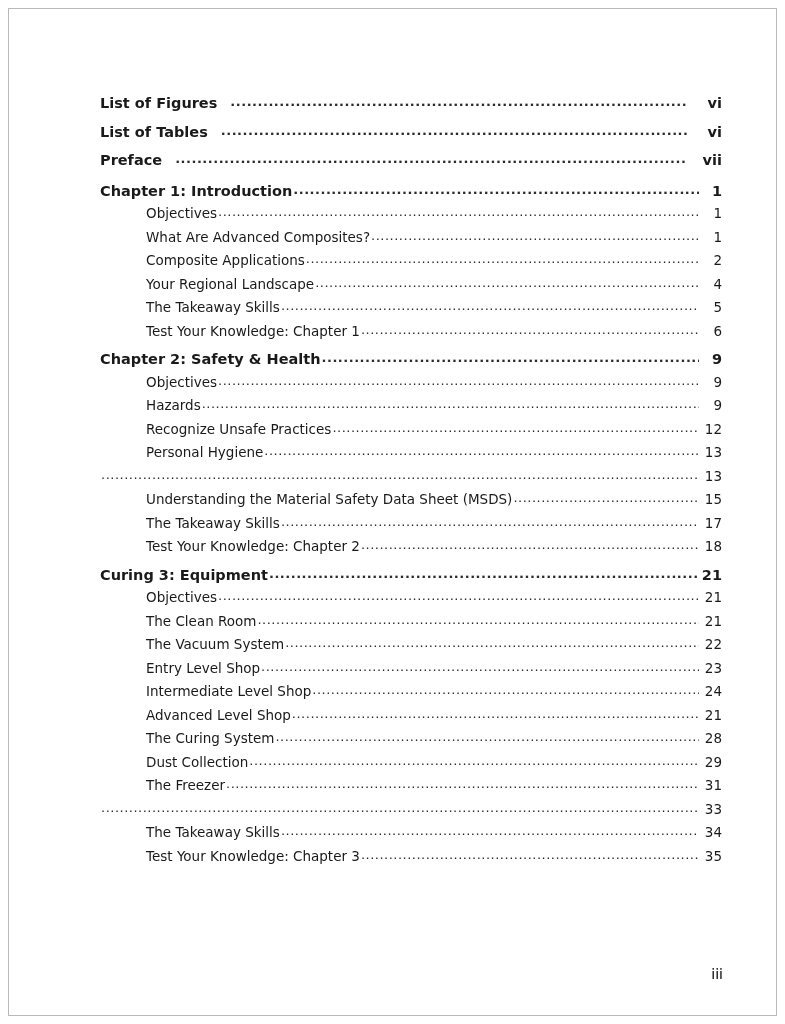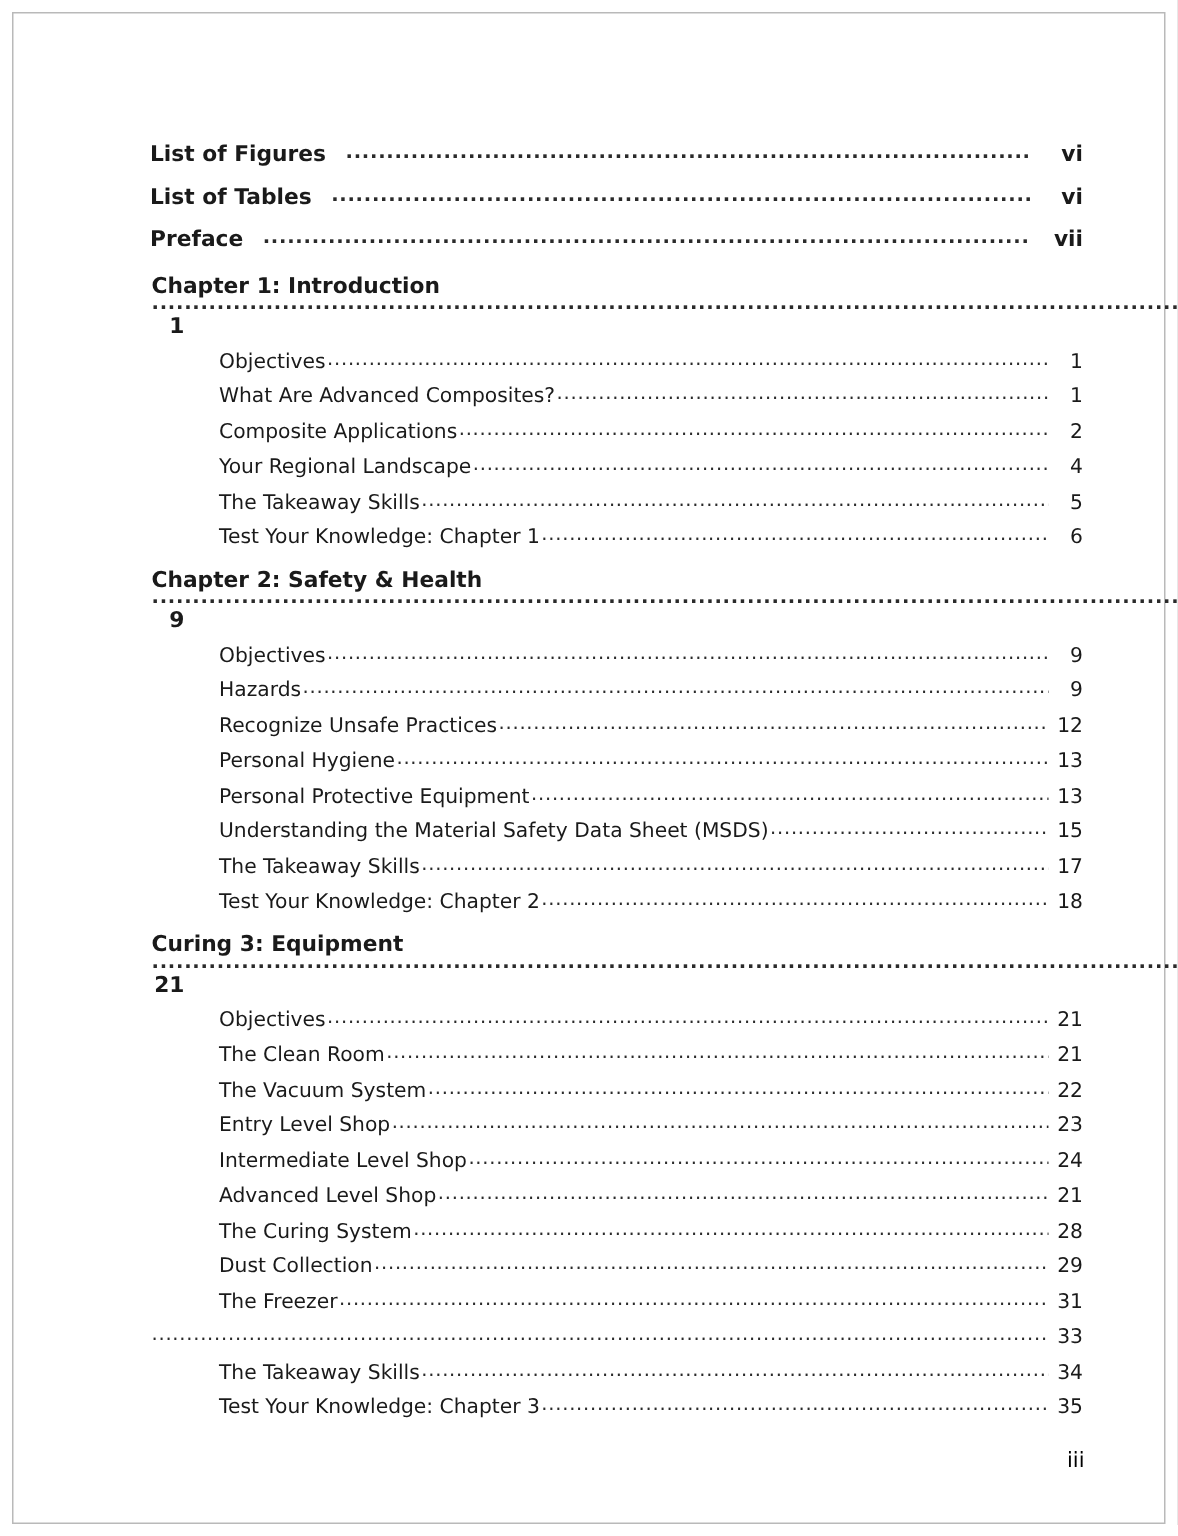--- a/index.html
+++ b/index.html
@@ -82,21 +82,20 @@
     font-weight: bold;
     font-size: 14.5px;
     padding: 7px 0 7px 0;
     gap: 12px;
   }
   .lvl-chapter {
     font-family: "DejaVu Sans", sans-serif;
     font-weight: bold;
     font-size: 14.5px;
     padding: 9px 0 4px 0;
-    flex-direction: column;
   }
   .lvl-section {
     font-family: "DejaVu Sans", sans-serif;
     font-weight: normal;
     font-size: 13.5px;
     padding: 5px 0 5px 0;
   }
   .lvl-section .label {
     padding-left: 46px;
   }
@@ -194,21 +193,20 @@
           <span class="label">Recognize Unsafe Practices</span>
           <span class="dots">...........................................................................................................................................</span>
           <span class="pg">12</span>
         </li>
         <li class="toc-entry lvl-section">
           <span class="label">Personal Hygiene</span>
           <span class="dots">...........................................................................................................................................</span>
           <span class="pg">13</span>
         </li>
         <li class="toc-entry lvl-section">
-          <span class="label">Personal Protective Equipment</span>
           <span class="dots">...........................................................................................................................................</span>
           <span class="pg">13</span>
         </li>
         <li class="toc-entry lvl-section">
           <span class="label">Understanding the Material Safety Data Sheet (MSDS)</span>
           <span class="dots">...........................................................................................................................................</span>
           <span class="pg">15</span>
         </li>
         <li class="toc-entry lvl-section">
           <span class="label">The Takeaway Skills</span>

